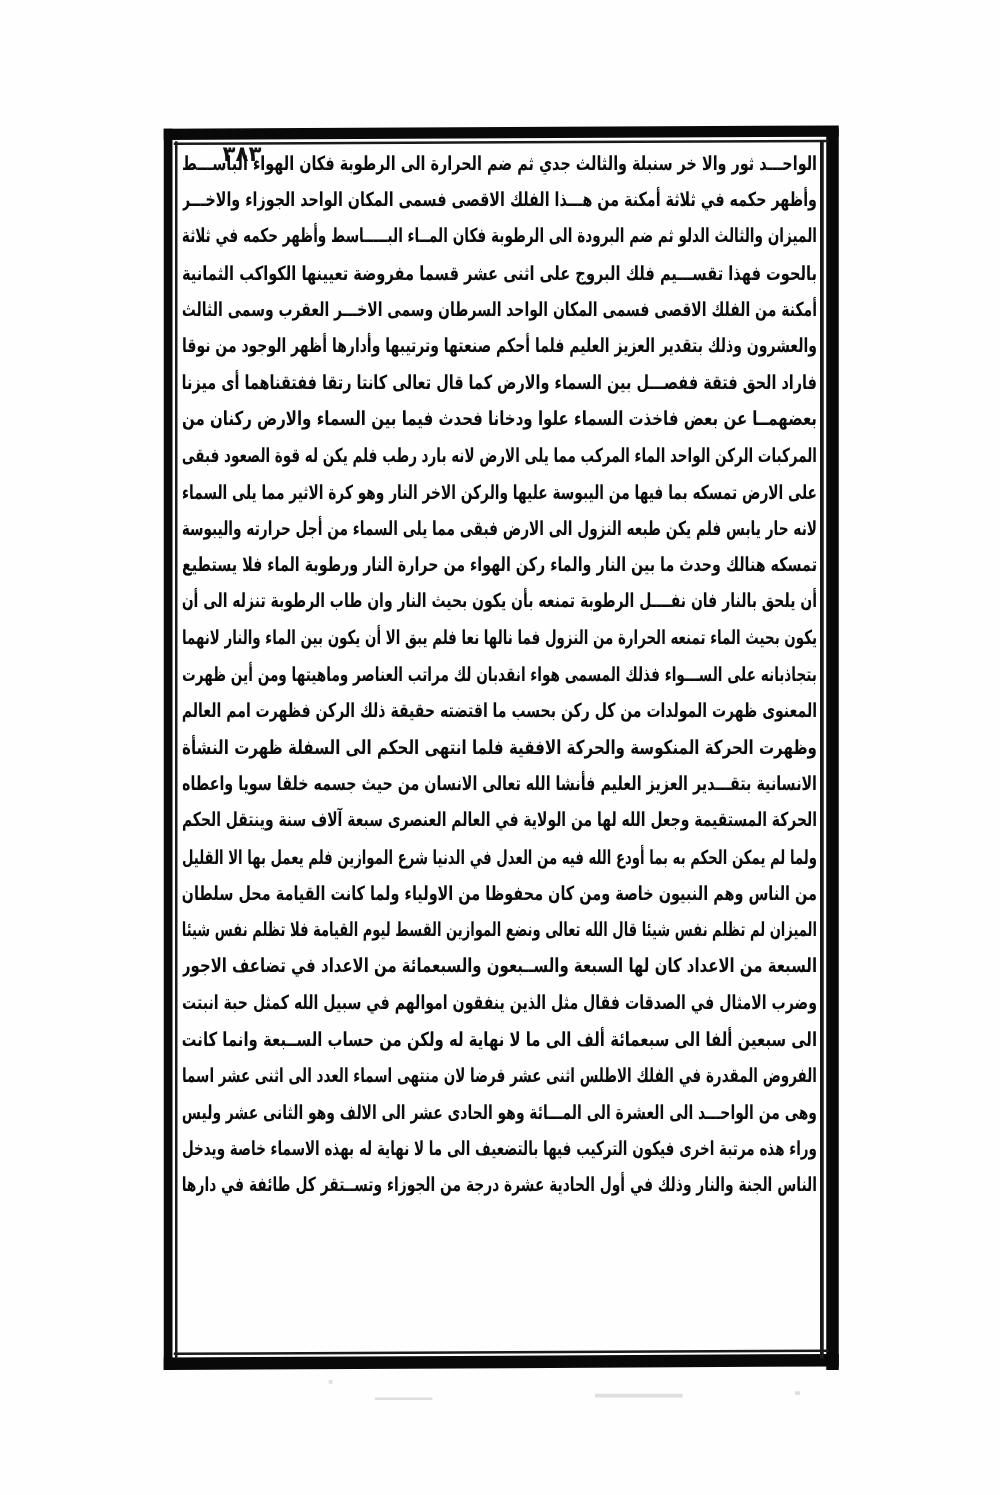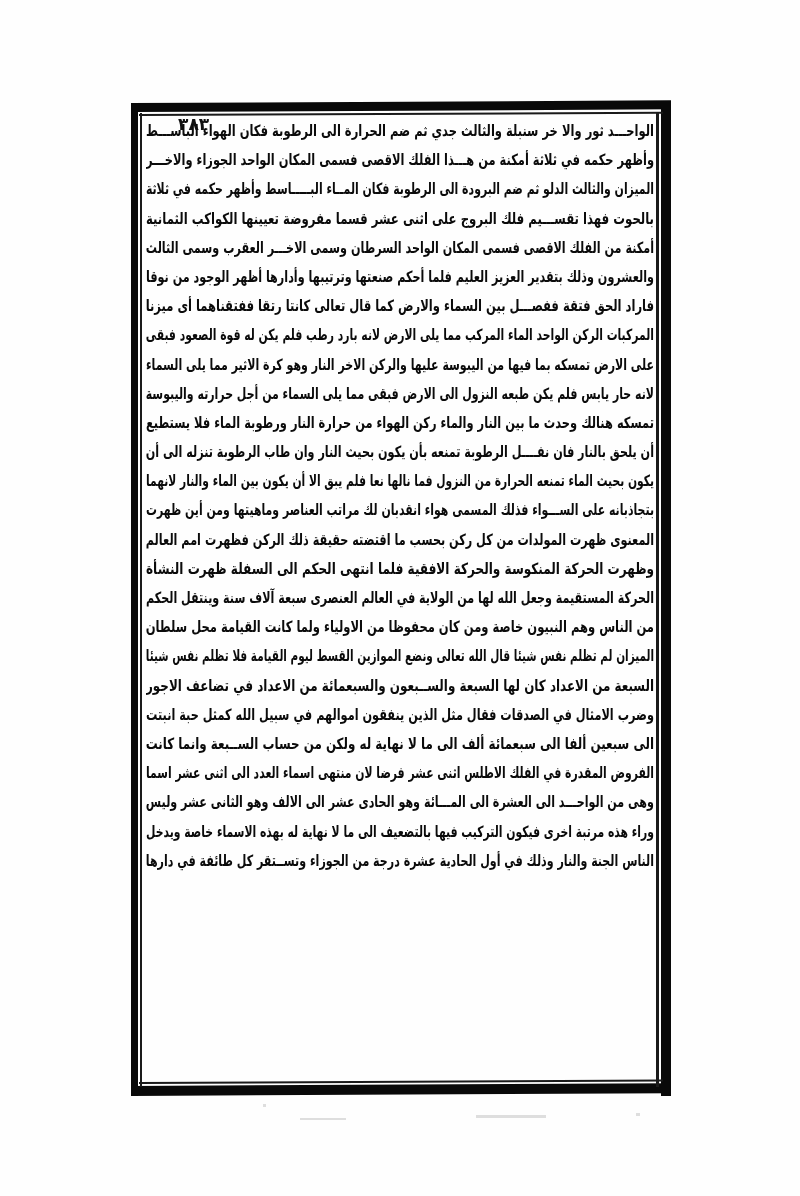--- a/index.html
+++ b/index.html
@@ -172,30 +172,33 @@
     <div class="inner-right"></div>
 
     <div class="text-block" id="text-block">
         <div class="line"><span style="transform: scaleX(0.74269); transform-origin: right center; width: 684px; text-align-last: justify;">الواحـــد ثور والا خر سنبلة والثالث جدي ثم ضم الحرارة الى الرطوبة فكان الهواء الباســـط</span></div>
         <div class="line"><span style="transform: scaleX(0.7373); transform-origin: right center; width: 689px; text-align-last: justify;">وأظهر حكمه في ثلاثة أمكنة من هـــذا الفلك الاقصى فسمى المكان الواحد الجوزاء والاخـــر</span></div>
         <div class="line"><span style="transform: scaleX(0.703601); transform-origin: right center; width: 722px; text-align-last: justify;">الميزان والثالث الدلو ثم ضم البرودة الى الرطوبة فكان المــاء البـــــاسط وأظهر حكمه في ثلاثة</span></div>
         <div class="line"><span style="transform: scaleX(0.754829); transform-origin: right center; width: 673px; text-align-last: justify;">بالحوت فهذا تقســـيم فلك البروج على اثنى عشر قسما مفروضة تعيينها الكواكب الثمانية</span></div>
         <div class="line"><span style="transform: scaleX(0.721591); transform-origin: right center; width: 704px; text-align-last: justify;">أمكنة من الفلك الاقصى فسمى المكان الواحد السرطان وسمى الاخـــر العقرب وسمى الثالث</span></div>
         <div class="line"><span style="transform: scaleX(0.721591); transform-origin: right center; width: 704px; text-align-last: justify;">والعشرون وذلك بتقدير العزيز العليم فلما أحكم صنعتها وترتيبها وأدارها أظهر الوجود من نوقا</span></div>
         <div class="line"><span style="transform: scaleX(0.744868); transform-origin: right center; width: 682px; text-align-last: justify;">فاراد الحق فتقة ففصـــل بين السماء والارض كما قال تعالى كانتا رتقا ففتقناهما أى ميزنا</span></div>
+        <div class="line"><span style="transform: scaleX(0.773212); transform-origin: right center; width: 657px; text-align-last: justify;">بعضهمــا عن بعض فاخذت السماء علوا ودخانا فحدث فيما بين السماء والارض ركنان من</span></div>
         <div class="line"><span style="transform: scaleX(0.696845); transform-origin: right center; width: 729px; text-align-last: justify;">المركبات الركن الواحد الماء المركب مما يلى الارض لانه بارد رطب فلم يكن له قوة الصعود فبقى</span></div>
         <div class="line"><span style="transform: scaleX(0.709497); transform-origin: right center; width: 716px; text-align-last: justify;">على الارض تمسكه بما فيها من اليبوسة عليها والركن الاخر النار وهو كرة الاثير مما يلى السماء</span></div>
         <div class="line"><span style="transform: scaleX(0.707521); transform-origin: right center; width: 718px; text-align-last: justify;">لانه حار يابس فلم يكن طبعه النزول الى الارض فبقى مما يلى السماء من أجل حرارته واليبوسة</span></div>
         <div class="line"><span style="transform: scaleX(0.736232); transform-origin: right center; width: 690px; text-align-last: justify;">تمسكه هنالك وحدث ما بين النار والماء ركن الهواء من حرارة النار ورطوبة الماء فلا يستطيع</span></div>
         <div class="line"><span style="transform: scaleX(0.721591); transform-origin: right center; width: 704px; text-align-last: justify;">أن يلحق بالنار فان نفــــل الرطوبة تمنعه بأن يكون بحيث النار وان طاب الرطوبة تنزله الى أن</span></div>
         <div class="line"><span style="transform: scaleX(0.691156); transform-origin: right center; width: 735px; text-align-last: justify;">يكون بحيث الماء تمنعه الحرارة من النزول فما نالها نعا فلم يبق الا أن يكون بين الماء والنار لانهما</span></div>
         <div class="line"><span style="transform: scaleX(0.703601); transform-origin: right center; width: 722px; text-align-last: justify;">بتجاذبانه على الســـواء فذلك المسمى هواء انقدبان لك مراتب العناصر وماهيتها ومن أين ظهرت</span></div>
         <div class="line"><span style="transform: scaleX(0.724679); transform-origin: right center; width: 701px; text-align-last: justify;">المعنوى ظهرت المولدات من كل ركن بحسب ما اقتضته حقيقة ذلك الركن فظهرت امم العالم</span></div>
         <div class="line"><span style="transform: scaleX(0.777948); transform-origin: right center; width: 653px; text-align-last: justify;">وظهرت الحركة المنكوسة والحركة الافقية فلما انتهى الحكم الى السفلة ظهرت النشأة</span></div>
+        <div class="line"><span style="transform: scaleX(0.736232); transform-origin: right center; width: 690px; text-align-last: justify;">الانسانية بتقـــدير العزيز العليم فأنشا الله تعالى الانسان من حيث جسمه خلقا سويا واعطاه</span></div>
         <div class="line"><span style="transform: scaleX(0.718529); transform-origin: right center; width: 707px; text-align-last: justify;">الحركة المستقيمة وجعل الله لها من الولاية في العالم العنصرى سبعة آلاف سنة وينتقل الحكم</span></div>
+        <div class="line"><span style="transform: scaleX(0.682796); transform-origin: right center; width: 744px; text-align-last: justify;">ولما لم يمكن الحكم به بما أودع الله فيه من العدل في الدنيا شرع الموازين فلم يعمل بها الا القليل</span></div>
         <div class="line"><span style="transform: scaleX(0.744868); transform-origin: right center; width: 682px; text-align-last: justify;">من الناس وهم النبيون خاصة ومن كان محفوظا من الاولياء ولما كانت القيامة محل سلطان</span></div>
         <div class="line"><span style="transform: scaleX(0.675532); transform-origin: right center; width: 752px; text-align-last: justify;">الميزان لم تظلم نفس شيئا قال الله تعالى ونضع الموازين القسط ليوم القيامة فلا تظلم نفس شيئا</span></div>
         <div class="line"><span style="transform: scaleX(0.768533); transform-origin: right center; width: 661px; text-align-last: justify;">السبعة من الاعداد كان لها السبعة والســبعون والسبعمائة من الاعداد في تضاعف الاجور</span></div>
         <div class="line"><span style="transform: scaleX(0.728838); transform-origin: right center; width: 697px; text-align-last: justify;">وضرب الامثال في الصدقات فقال مثل الذين ينفقون اموالهم في سبيل الله كمثل حبة انبتت</span></div>
         <div class="line"><span style="transform: scaleX(0.767372); transform-origin: right center; width: 662px; text-align-last: justify;">الى سبعين ألفا الى سبعمائة ألف الى ما لا نهاية له ولكن من حساب الســبعة وانما كانت</span></div>
         <div class="line"><span style="transform: scaleX(0.696845); transform-origin: right center; width: 729px; text-align-last: justify;">الفروض المقدرة في الفلك الاطلس اثنى عشر فرضا لان منتهى اسماء العدد الى اثنى عشر اسما</span></div>
         <div class="line"><span style="transform: scaleX(0.717514); transform-origin: right center; width: 708px; text-align-last: justify;">وهى من الواحـــد الى العشرة الى المـــائة وهو الحادى عشر الى الالف وهو الثانى عشر وليس</span></div>
         <div class="line"><span style="transform: scaleX(0.697802); transform-origin: right center; width: 728px; text-align-last: justify;">وراء هذه مرتبة اخرى فيكون التركيب فيها بالتضعيف الى ما لا نهاية له بهذه الاسماء خاصة ويدخل</span></div>
         <div class="line"><span style="transform: scaleX(0.713483); transform-origin: right center; width: 712px; text-align-last: justify;">الناس الجنة والنار وذلك في أول الحادية عشرة درجة من الجوزاء وتســتقر كل طائفة في دارها</span></div>
       </div>

